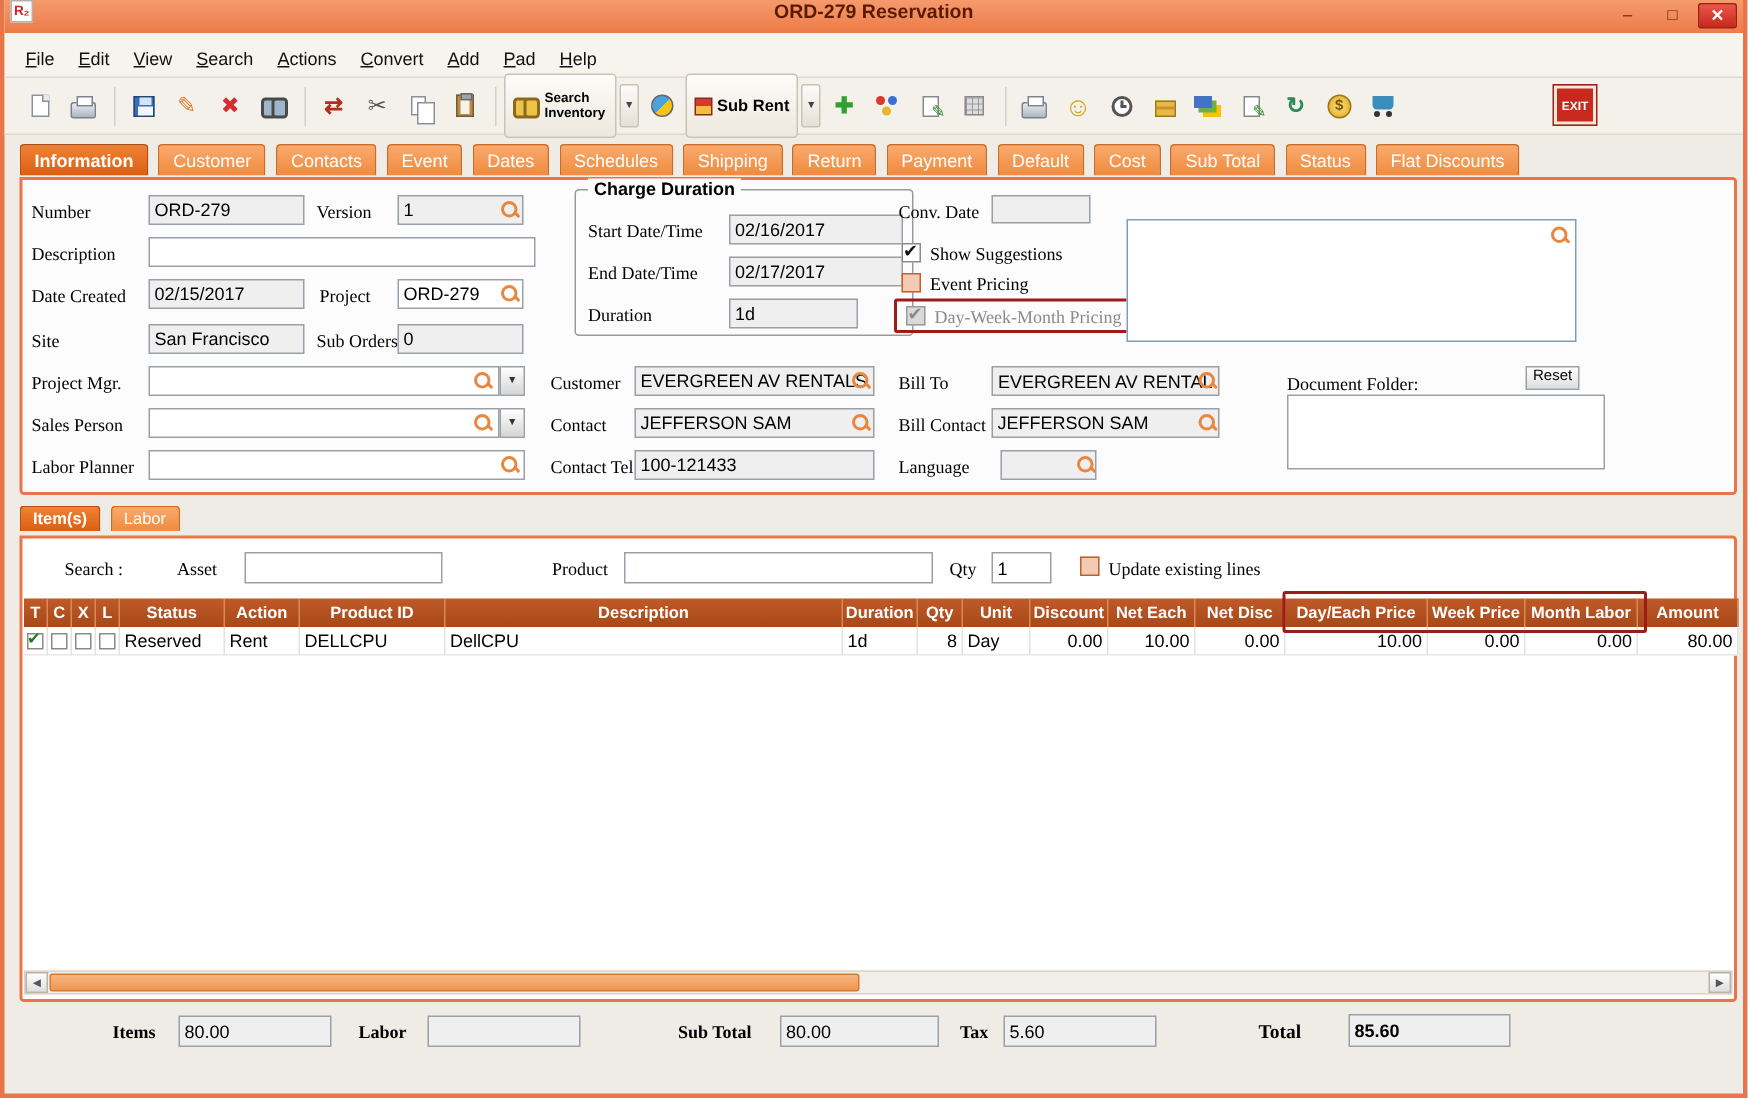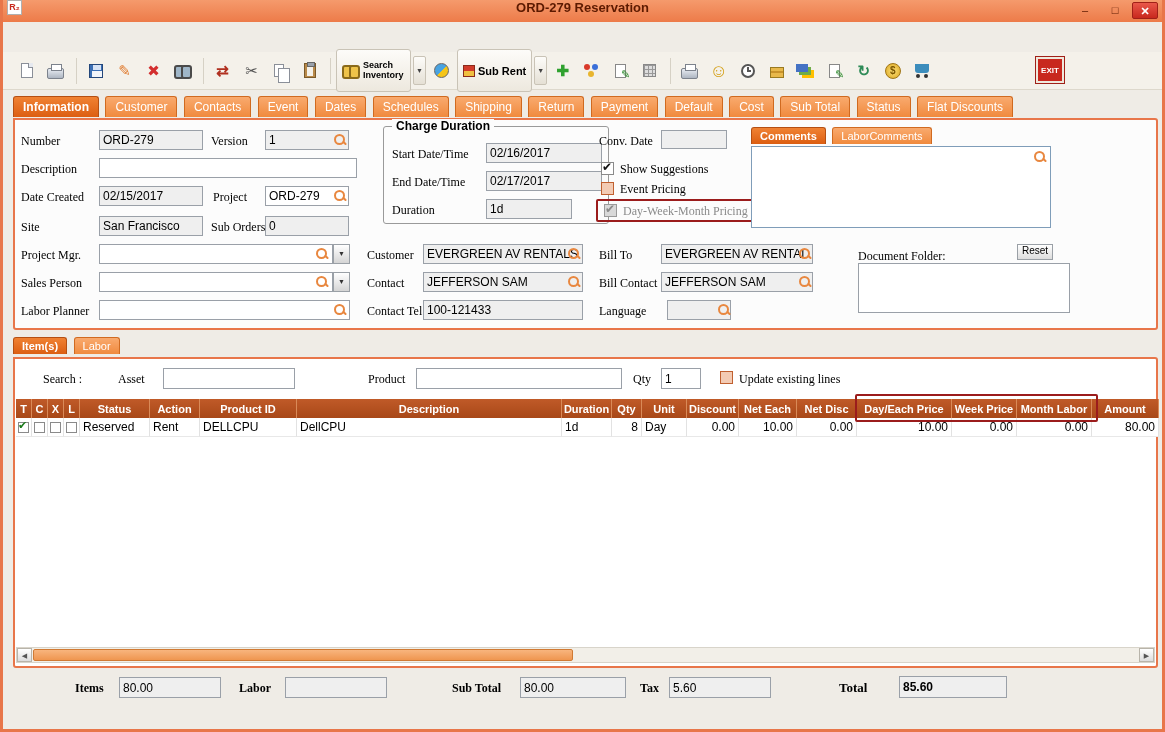--- a/index.html
+++ b/index.html
@@ -168,20 +168,31 @@
   <div class="titlebar">
     <span class="app-icon">R₂</span>
     <span class="title">ORD-279 Reservation</span>
     <span class="win-controls">
       <span class="win-btn">–</span>
       <span class="win-btn">□</span>
       <span class="win-btn close">✕</span>
     </span>
   </div>
 
+  <div class="menubar">
+    <span class="menu-item">File</span>
+    <span class="menu-item">Edit</span>
+    <span class="menu-item">View</span>
+    <span class="menu-item">Search</span>
+    <span class="menu-item">Actions</span>
+    <span class="menu-item">Convert</span>
+    <span class="menu-item">Add</span>
+    <span class="menu-item">Pad</span>
+    <span class="menu-item">Help</span>
+  </div>
 
   <div class="toolbar">
     <span class="tbtn">
         <span class="page-ic"></span>
       </span>
     <span class="tbtn">
         <span class="print-ic"></span>
       </span>
     <span class="sep"></span>
     <span class="tbtn">
@@ -352,24 +363,20 @@
     <span class="lbl" style="left:584px;top:156px">Bill Contact</span>
     <input class="fld" style="left: 646px; top: 152px; width: 152px;" value="JEFFERSON SAM">
     <span class="mag" style="left:783px;top:155px"></span>
 
     <span class="lbl" style="left:352px;top:184px">Contact Tel #</span>
     <input class="fld" style="left: 408px; top: 180px; width: 160px;" value="100-121433">
     <span class="lbl" style="left:584px;top:184px">Language</span>
     <input class="fld" style="left: 652px; top: 180px; width: 64px;" value="">
     <span class="mag" style="left:702px;top:183px"></span>
 
-    <div class="tabstrip" style="left:736px;top:6px;position:absolute">
-      <span class="tab small active">Comments</span>
-      <span class="tab small">LaborComments</span>
-    </div>
     <div class="comments-box" style="left:736px;top:26px;width:300px;height:82px">
       <textarea class="comments-ta" style=""></textarea>
       <span class="mag" style="right:3px;top:3px;left:auto"></span>
     </div>
 
     <span class="lbl" style="left:843px;top:129px">Document Folder:</span>
     <span class="reset-btn" style="left:1002px;top:124px">Reset</span>
     <div class="folder-box" style="left:843px;top:143px;width:212px;height:50px"></div>
   </div>
 

